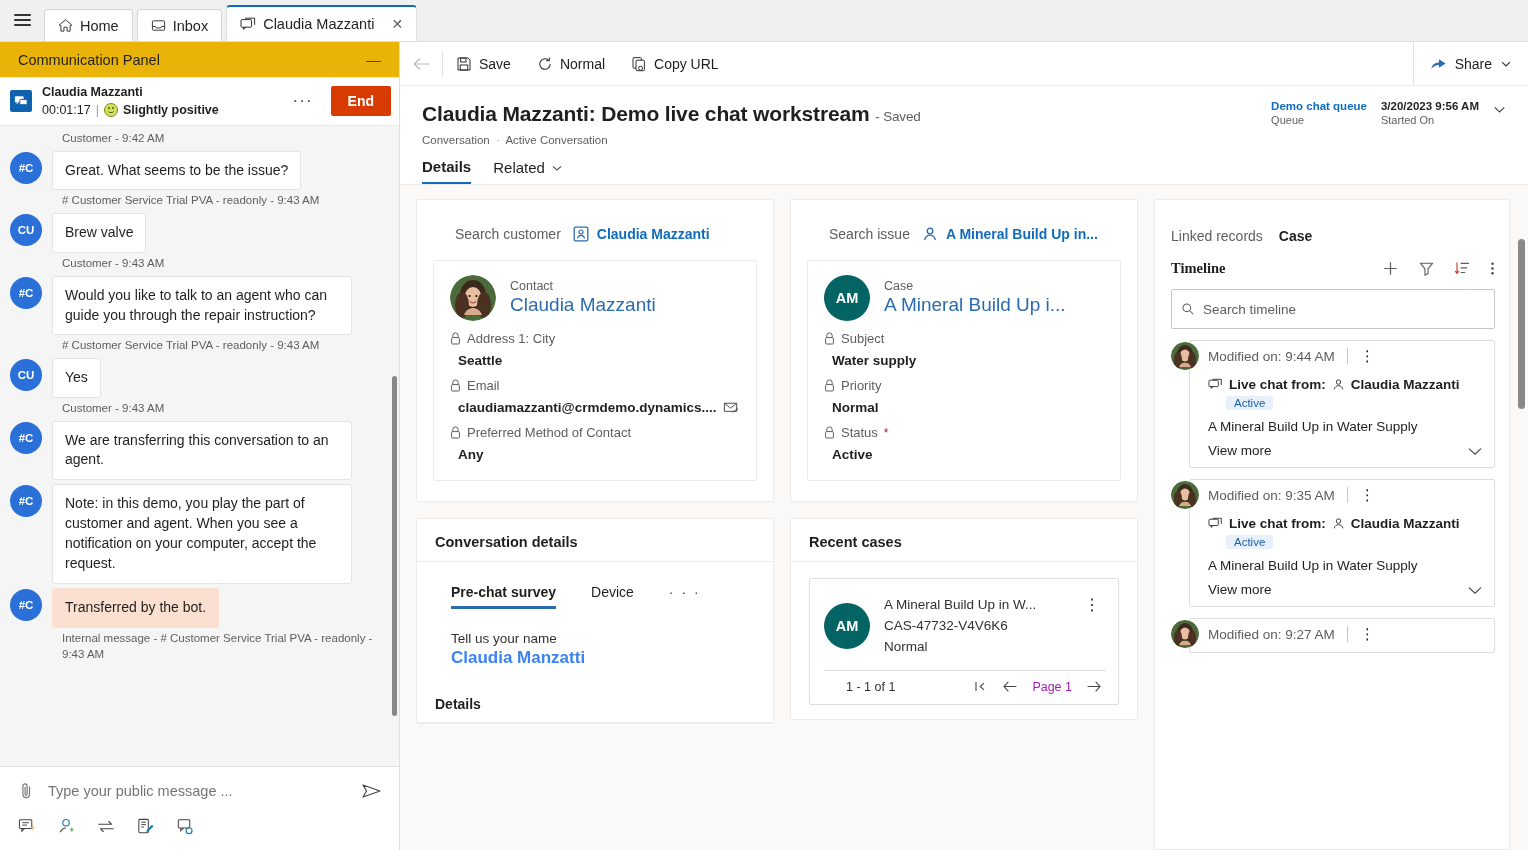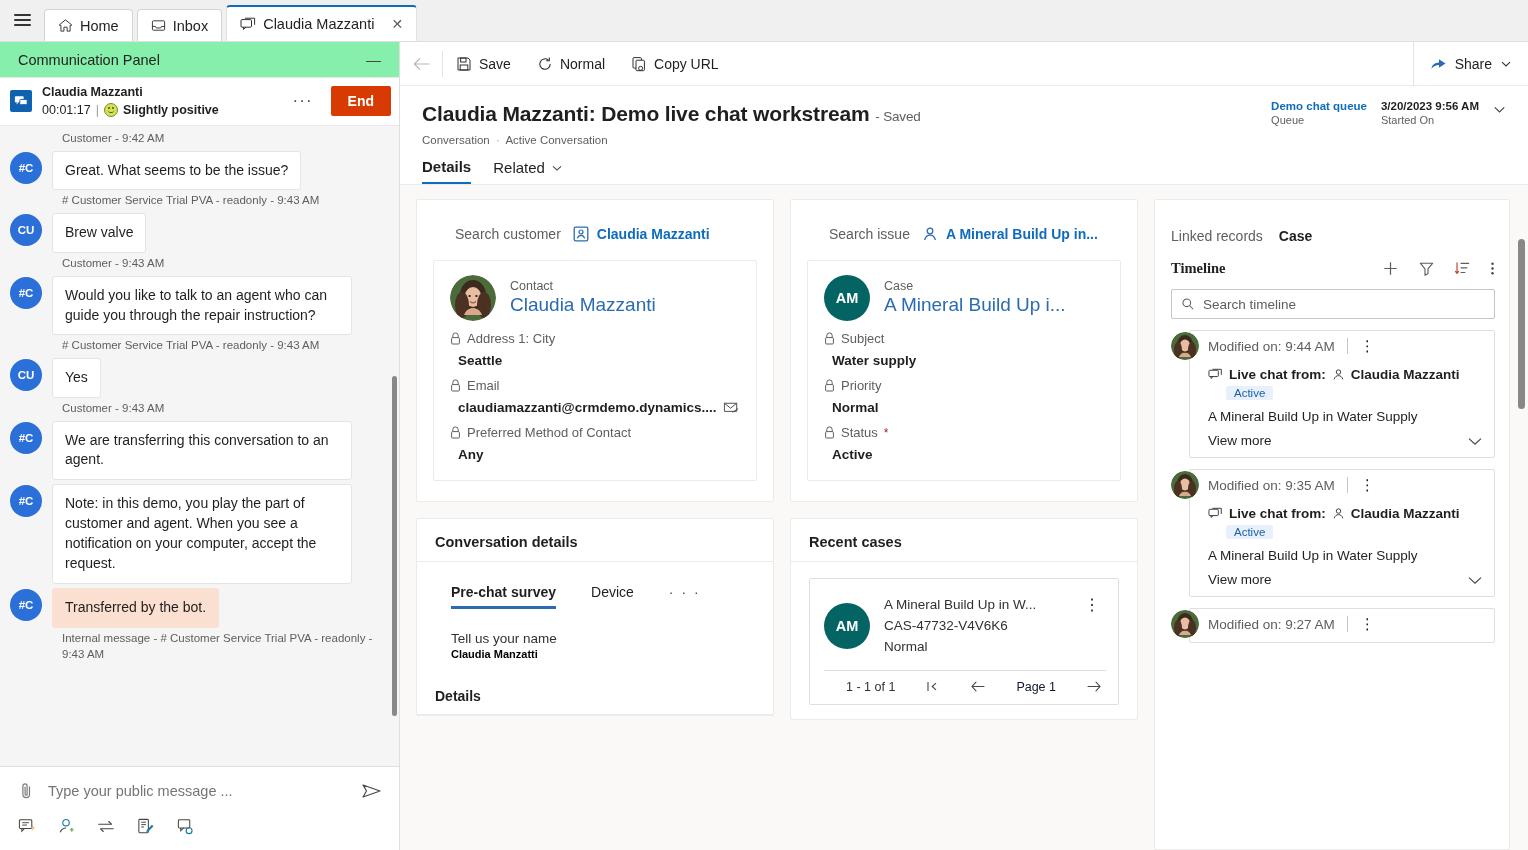--- a/index.html
+++ b/index.html
@@ -40,21 +40,21 @@
   .body { flex: 1; display: flex; min-height: 0; }
 
   
   .commpanel {
     width: 400px; min-width: 400px; background: #f5f5f5;
     display: flex; flex-direction: column; border-right: 1px solid #e1dfdd;
     position: relative;
   }
   .cp-head {
     height: 35px; display: flex; align-items: center; justify-content: space-between;
-    padding: 0 14px 0 18px; font-size: 14.5px; color: #242424; background: #86efac;
+    padding: 0 14px 0 18px; font-size: 14.5px; color: #242424; background: #eab308;
   }
   .cp-minimize { font-size: 15px; color: #484644; cursor: pointer; line-height: 1; padding: 0 4px;}
   .cp-conv {
     display: flex; align-items: center; gap: 10px; padding: 7px 8px 7px 10px;
     background: #fff; border-top: 1px solid #ebe9e7; border-bottom: 1px solid #ebe9e7;
   }
   .cp-chaticon { width: 22px; height: 22px; background: #0f62b0; border-radius: 2px;
     display: flex; align-items: center; justify-content: center; flex: 0 0 auto; }
   .cp-meta { flex: 1; min-width: 0; }
   .cp-name { font-size: 12.5px; font-weight: 600; color: #201f1e; line-height: 1.25; }
@@ -157,43 +157,43 @@
     display:flex; align-items:center; justify-content:space-between; }
   .fld-val .txt { overflow:hidden; text-overflow: ellipsis; white-space: nowrap; }
 
   .sect-title { font-size: 14.5px; font-weight: 600; color: #201f1e; padding: 15px 18px 11px 18px; border-bottom: 1px solid #edebe9;}
   .subtabs { display: flex; gap: 35px; padding: 22px 0 0 34px; align-items: flex-start;}
   .subtab { font-size: 14px; color: #201f1e; padding-bottom: 6px; cursor: pointer; }
   .subtab.active { font-weight: 700; border-bottom: 3px solid #2b6cb0; }
   .subtab.more { color: #484644; letter-spacing: 2px; padding-bottom: 8px; }
   .survey { padding: 22px 0 0 34px; }
   .survey-q { font-size: 13.5px; color: #323130; }
-  .survey-a { font-size: 11px; font-weight: 700; color: #000000; margin-top: 2px;}
+  .survey-a { font-size: 17px; font-weight: 700; color: #3b82f6; margin-top: 2px;}
   .details-h { font-size: 14px; font-weight: 700; padding: 28px 18px 10px 18px; border-bottom: 1px solid #edebe9; margin: 0 0 0 0;}
 
   .rc-item { margin: 16px 18px 14px 18px; border: 1px solid #e1dfdd; border-radius: 2px; padding: 16px 12px 8px 14px; }
   .rc-row { display: flex; gap: 14px; align-items: center; }
   .rc-txt { flex: 1; min-width: 0; font-size: 13.5px; color: #323130; line-height: 1.55; }
   .rc-txt .t1 { overflow:hidden; text-overflow: ellipsis; white-space: nowrap; }
   .rc-dots { color: #201f1e; font-size: 16px; cursor: pointer; align-self: flex-start; padding: 0 6px;}
   .rc-pager { display: flex; align-items: center; gap: 16px; border-top: 1px solid #e1dfdd; margin-top: 12px; padding: 9px 4px 2px 4px; font-size: 12.5px; color: #323130;}
   .rc-pager .pg-left { flex: 0 0 auto; padding-left: 18px;}
-  .rc-pager .pg-right { margin-left: auto; display: flex; align-items: center; gap: 30px; color: #0f172a; }
+  .rc-pager .pg-right { margin-left: auto; display: flex; align-items: center; gap: 14px; color: #a21caf; }
 
   
   .tl-card { flex: 1; display: flex; flex-direction: column; min-height: 0; overflow: hidden;}
   .lr-row { display: flex; align-items: center; gap: 16px; padding: 28px 0 0 16px; font-size: 14px; }
   .lr-lbl { color: #605e5c; }
   .lr-val { font-weight: 700; color: #201f1e; cursor: pointer;}
   .tl-head { display: flex; align-items: center; padding: 16px 14px 0 16px; }
   .tl-title { font-size: 14.5px; font-weight: 600; flex: 1; font-family: Liberation Serif, serif; }
   .tl-icons { display: flex; align-items: center; gap: 19px; }
   .tl-icons span { cursor: pointer; display: inline-flex; }
   .tl-search {
-    margin: 12px 14px 0 16px; border: 1px solid #c8c6c4; border-radius: 2px; height: 30px;
+    margin: 12px 14px 0 16px; border: 1px solid #c8c6c4; border-radius: 2px; height: 40px;
     display: flex; align-items: center; gap: 8px; padding: 0 9px; font-size: 13.5px; color: #605e5c;
   }
   .tl-note { margin: 10px 14px 0 16px; display: flex; align-items: center; gap: 12px;
     padding: 6px 2px 10px 2px; border-bottom: 1px solid #edebe9; font-size: 13.5px; color: #605e5c;}
   .tl-note .ntxt { flex: 1; }
   .tl-item { display: flex; gap: 0; margin: 11px 14px 0 16px; align-items: flex-start; position: relative;}
   .tl-avatar { width: 28px; height: 28px; border-radius: 50%; overflow: hidden; flex: 0 0 auto; z-index: 2; margin-top: 2px;}
   .tl-box { flex: 1; border: 1px solid #e1dfdd; border-radius: 2px; margin-left: -10px; padding: 6px 10px 9px 18px; min-width:0;}
   .tl-top { display: flex; align-items: center; gap: 12px; font-size: 13.5px; color: #605e5c; }
   .tl-top .bar { width: 1px; height: 16px; background: #c8c6c4; }

